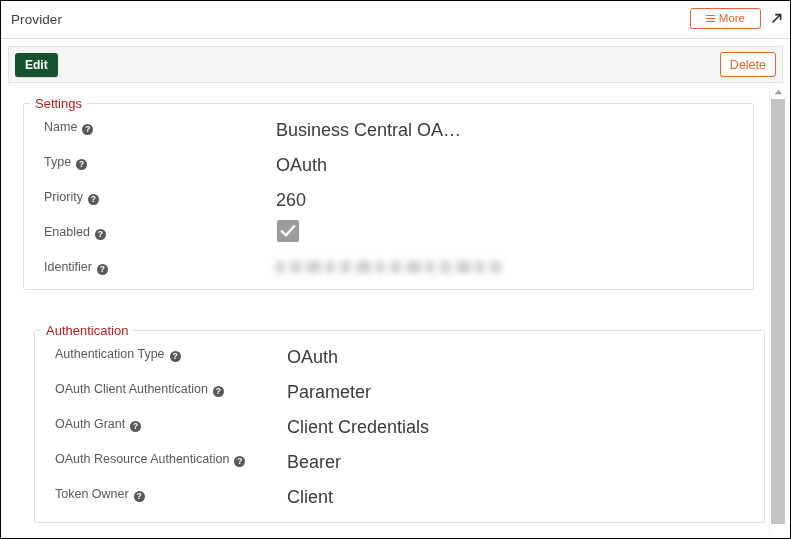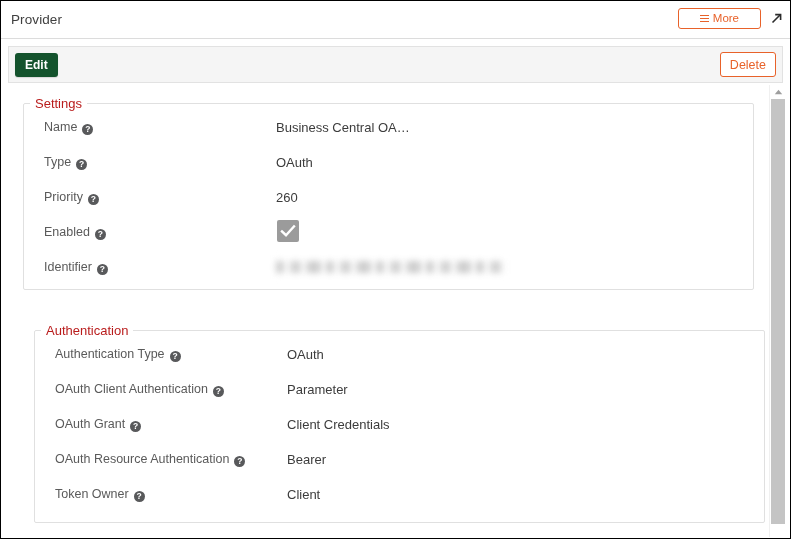--- a/index.html
+++ b/index.html
@@ -42,21 +42,21 @@
     right: 6px; top: 7px;
     display: flex;
     align-items: center;
     gap: 7px;
   }
   .more-btn {
     display: inline-flex;
     align-items: center;
     gap: 4px;
     height: 21px;
-    padding: 0 21px;
+    padding: 0 15px;
     border: 1px solid #e8622a;
     border-radius: 3px;
     background: #ffffff;
     color: #e8622a;
     font-size: 11.5px;
     font-family: "Liberation Sans", sans-serif;
     cursor: pointer;
     line-height: 1;
   }
   .hamburger-icon {
@@ -178,21 +178,21 @@
     font-weight: bold;
     line-height: 11px;
     text-align: center;
     font-family: "Liberation Sans", sans-serif;
     cursor: help;
   }
   .row-value {
     position: absolute;
     left: 252px;
     top: 9px;
-    font-size: 13px;
+    font-size: 18px;
     color: #3c3c3c;
     white-space: nowrap;
   }
   .row-value.numeric {
     left: 252px;
     width: 64px;
     text-align: left;
   }
 
   

